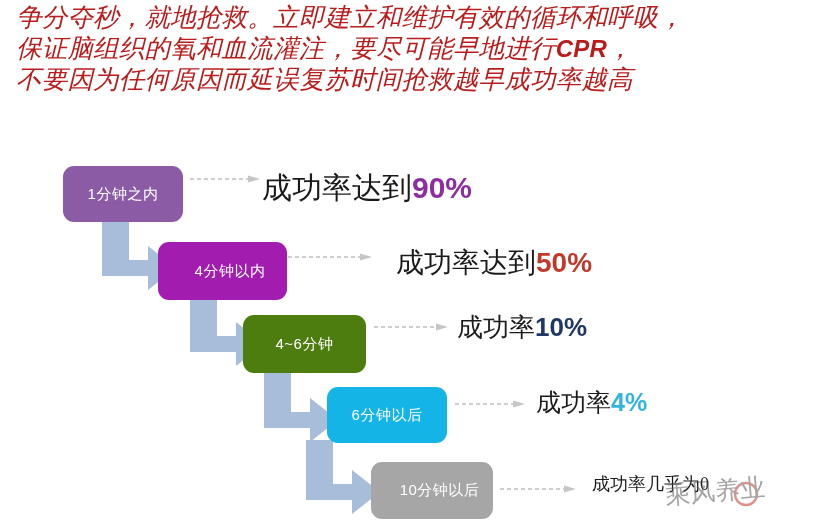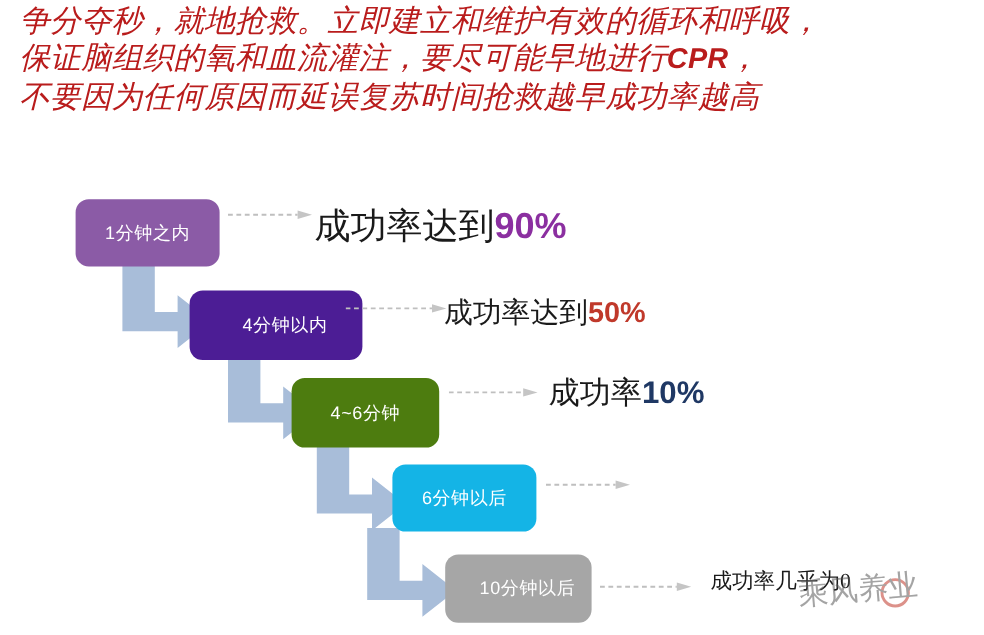--- a/index.html
+++ b/index.html
@@ -118,21 +118,21 @@
   </svg>
 
   <svg class="elbow" style="left:300px; top:440px; width:84px; height:76px;" viewBox="0 0 84 76">
     <path d="M6 0 L33 0 L33 44 L52 44 L52 30 L80 52 L52 74 L52 60 L6 60 Z" fill="#A8BDD9"></path>
   </svg>
 
   <div class="step-box" style="left:63px; top:166px; width:120px; height:56px; background:#8B5BA6;">
     <span>1分钟之内</span>
   </div>
 
-  <div class="step-box" style="left:158px; top:242px; width:144px; height:58px; background:#4c1d95;padding-left:15px;">
+  <div class="step-box" style="left:158px; top:242px; width:129px; height:58px; background:#a21caf;padding-left:15px;">
     <span>4分钟以内</span>
   </div>
 
   <div class="step-box" style="left:243px; top:315px; width:123px; height:58px; background:#4d7c0f;">
     <span>4~6分钟</span>
   </div>
 
   <div class="step-box" style="left:327px; top:387px; width:120px; height:56px; background:#14B4E6;">
     <span>6分钟以后</span>
   </div>
@@ -163,28 +163,31 @@
 
   <svg class="dashline" style="left:500px; top:484px; width:78px;" viewBox="0 0 78 10">
     <line x1="0" y1="5" x2="64" y2="5" stroke="#BFBFBF" stroke-width="1.6" stroke-dasharray="4,3"></line>
     <path d="M64 1.5 L76 5 L64 8.5 Z" fill="#C5C5C5"></path>
   </svg>
 
   <div class="rate" style="left:262px; top:168px; font-size:30px;">
     <span>成功率达到</span><span class="val" style="color:#8B2FA0;">90%</span>
   </div>
 
-  <div class="rate" style="left:370px; top:244px; font-size:24px;">
+  <div class="rate" style="left:396px; top:244px; font-size:28px;">
     <span>成功率达到</span><span class="val" style="color:#C0392B;">50%</span>
   </div>
 
   <div class="rate" style="left:457px; top:310px; font-size:26px;">
     <span>成功率</span><span class="val" style="color:#1F3864;">10%</span>
   </div>
 
+  <div class="rate" style="left:536px; top:386px; font-size:25px;">
+    <span>成功率</span><span class="val" style="color:#33B4DC;">4%</span>
+  </div>
 
   <div class="rate" style="left:592px; top:472px; font-size:18px;">
     <span>成功率</span><span style="color:#1a1a1a;">几乎为0</span>
   </div>
 
 </div>
 
 <div class="watermark">
   <svg viewBox="0 0 170 52" width="170" height="52">
     <circle cx="96" cy="24" r="11" fill="none" stroke="#C0392B" stroke-width="2.4"></circle>

